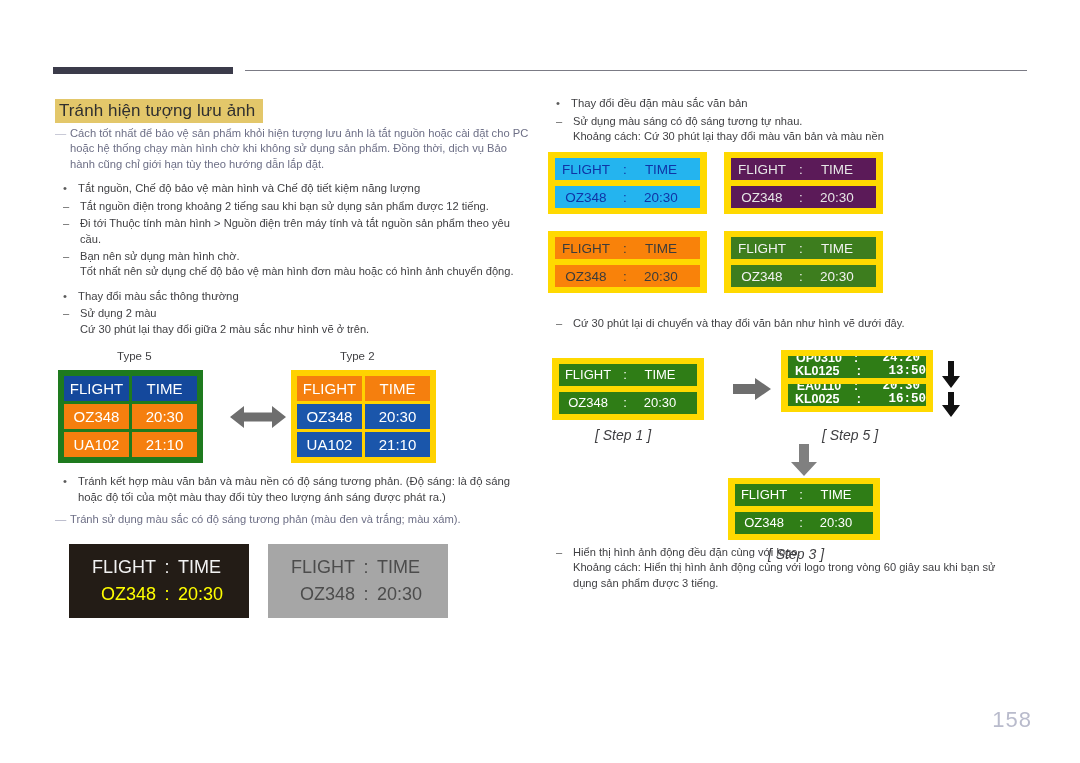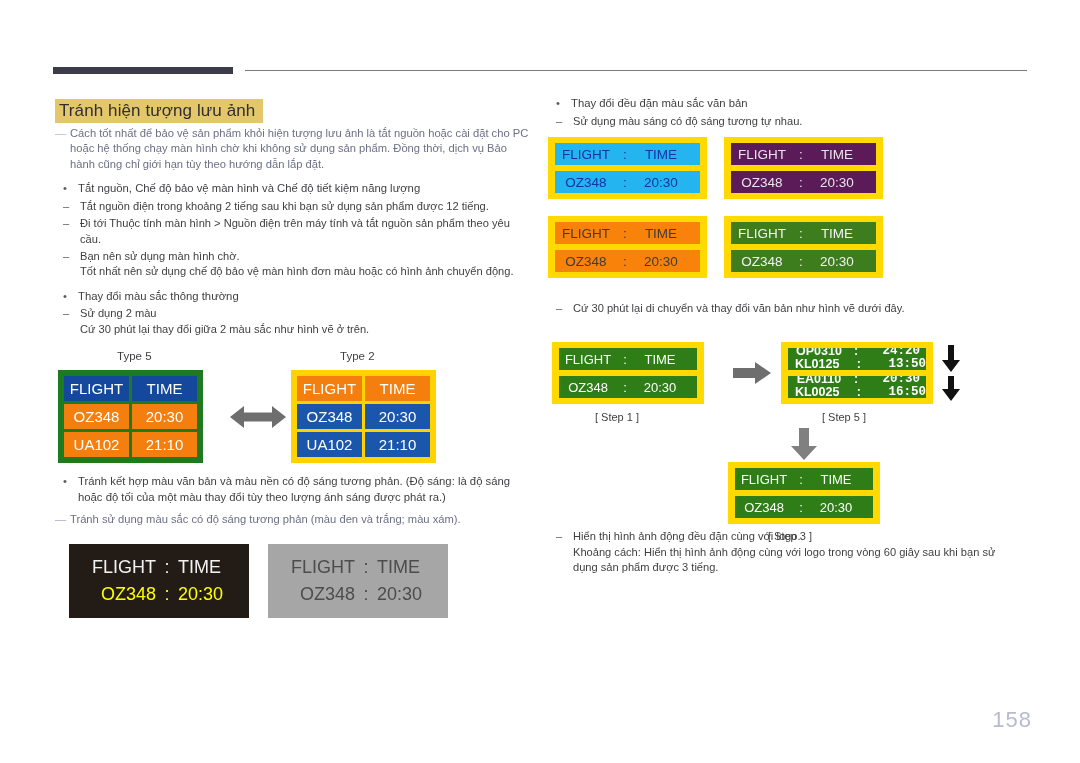--- a/index.html
+++ b/index.html
@@ -262,21 +262,21 @@
     color: #ffffff;
     display: flex;
     align-items: center;
     font-size: 13px;
     white-space: nowrap;
   }
   .step1 .strip .c1 { width: 58px; text-align: center; }
   .step1 .strip .sep { width: 16px; text-align: center; }
   .step1 .strip .c2 { width: 54px; text-align: center; }
 
-  .step2 { left: 233px; top: 20px; width: 152px; height: 62px; }
+  .step2 { left: 233px; top: 12px; width: 152px; height: 62px; }
   .step2 .strip {
     height: 22px;
     background: #2f7d16;
     color: #ffffff;
     overflow: hidden;
     position: relative;
     font-size: 12.5px;
     font-weight: bold;
     font-family: "Liberation Sans", sans-serif;
   }
@@ -304,23 +304,24 @@
     align-items: center;
     font-size: 13px;
     white-space: nowrap;
   }
   .step3 .strip .c1 { width: 58px; text-align: center; }
   .step3 .strip .sep { width: 16px; text-align: center; }
   .step3 .strip .c2 { width: 54px; text-align: center; }
 
   .step-caption {
     position: absolute;
-    font-size: 11px;
+    font-size: 14px;
     color: #3f3f42;
     white-space: nowrap;
+    font-style: italic;
   }
   .cap1 { left: 47px; top: 89px; }
   .cap2 { left: 274px; top: 89px; }
   .cap3 { left: 220px; top: 208px; }
 
   .right-arrow { position: absolute; left: 185px; top: 40px; width: 38px; height: 22px; }
   .down-arrows { position: absolute; left: 392px; top: 23px; width: 22px; height: 58px; }
   .big-down-arrow { position: absolute; left: 243px; top: 106px; width: 26px; height: 32px; }
 
   
@@ -472,20 +473,21 @@
 <div class="col-right">
 
   <div class="bullet" style="margin-top:0">
     <span class="dot">•</span>
     <span>Thay đổi đều đặn màu sắc văn bản</span>
   </div>
 
   <div class="sub">
     <span class="ndash">–</span>
     <span>Sử dụng màu sáng có độ sáng tương tự nhau.</span>
+    <span class="cont">Khoảng cách: Cứ 30 phút lại thay đổi màu văn bản và màu nền</span>
   </div>
 
   <div class="boards">
     <div class="board b-blue">
       <div class="strip">
         <span class="c1">FLIGHT</span>
         <span class="sep">:</span>
         <span class="c2">TIME</span>
       </div>
       <div class="strip">

